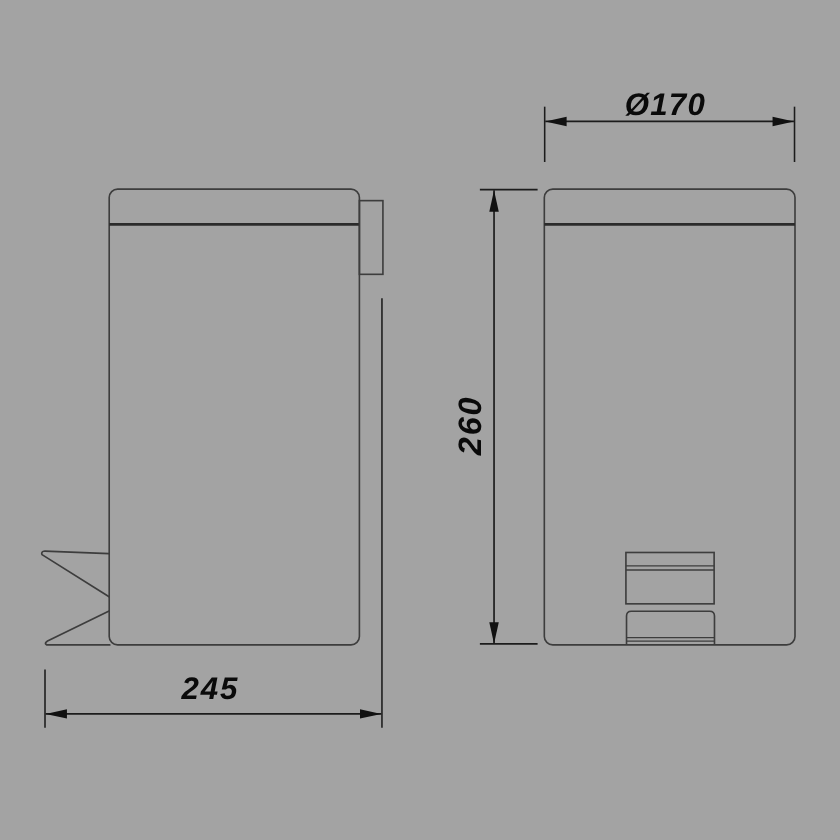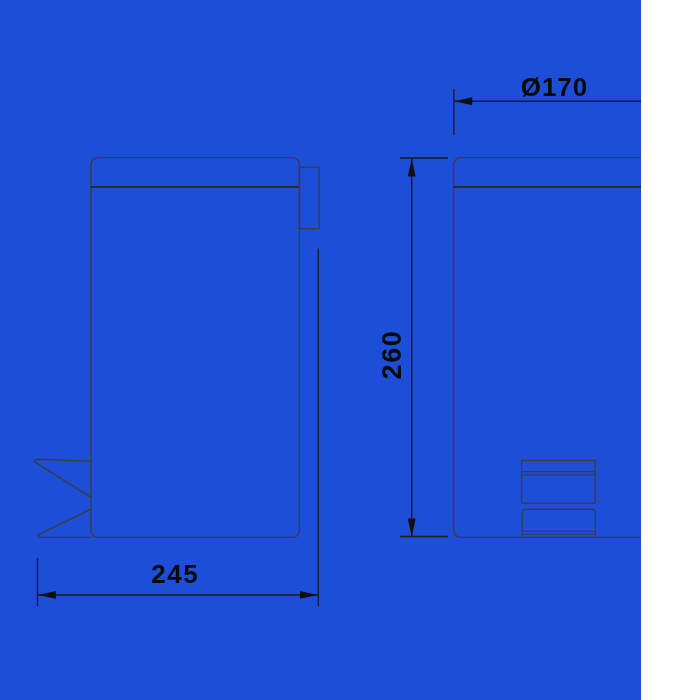--- a/index.html
+++ b/index.html
@@ -1,16 +1,16 @@
 <!DOCTYPE html>
 <html><head>
 <meta charset="utf-8">
 <style>
   html,body{margin:0;padding:0;background:#ffffff;}
-  .page{width:641px;height:700px;position:relative;background:#1d4ed8;overflow:hidden;}
+  .page{width:700px;height:700px;position:relative;background:#a3a3a3;overflow:hidden;font-style:italic;}
   svg{display:block;}
   text{font-family:"Liberation Sans",sans-serif;font-weight:bold;fill:#0a0a0a;}
 </style>
 </head>
 <body>
 
 <div class="page">
 <svg width="700" height="700" viewBox="0 0 700 700" xmlns="http://www.w3.org/2000/svg">
 
   <rect x="91" y="157.6" width="208.5" height="379.8" rx="7" ry="7" fill="none" stroke="#3d3d3d" stroke-width="1.35"></rect>

